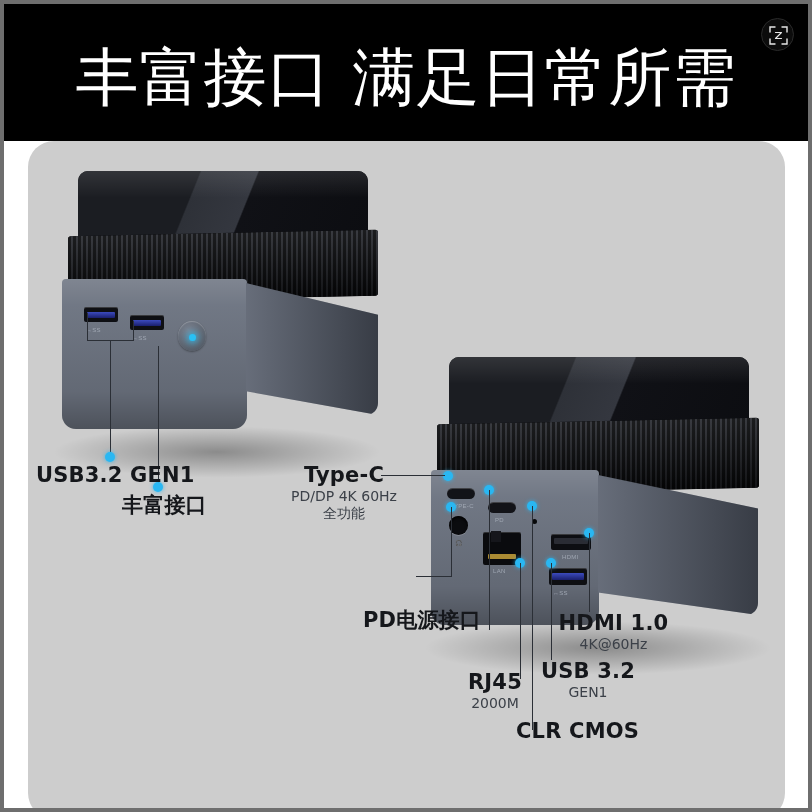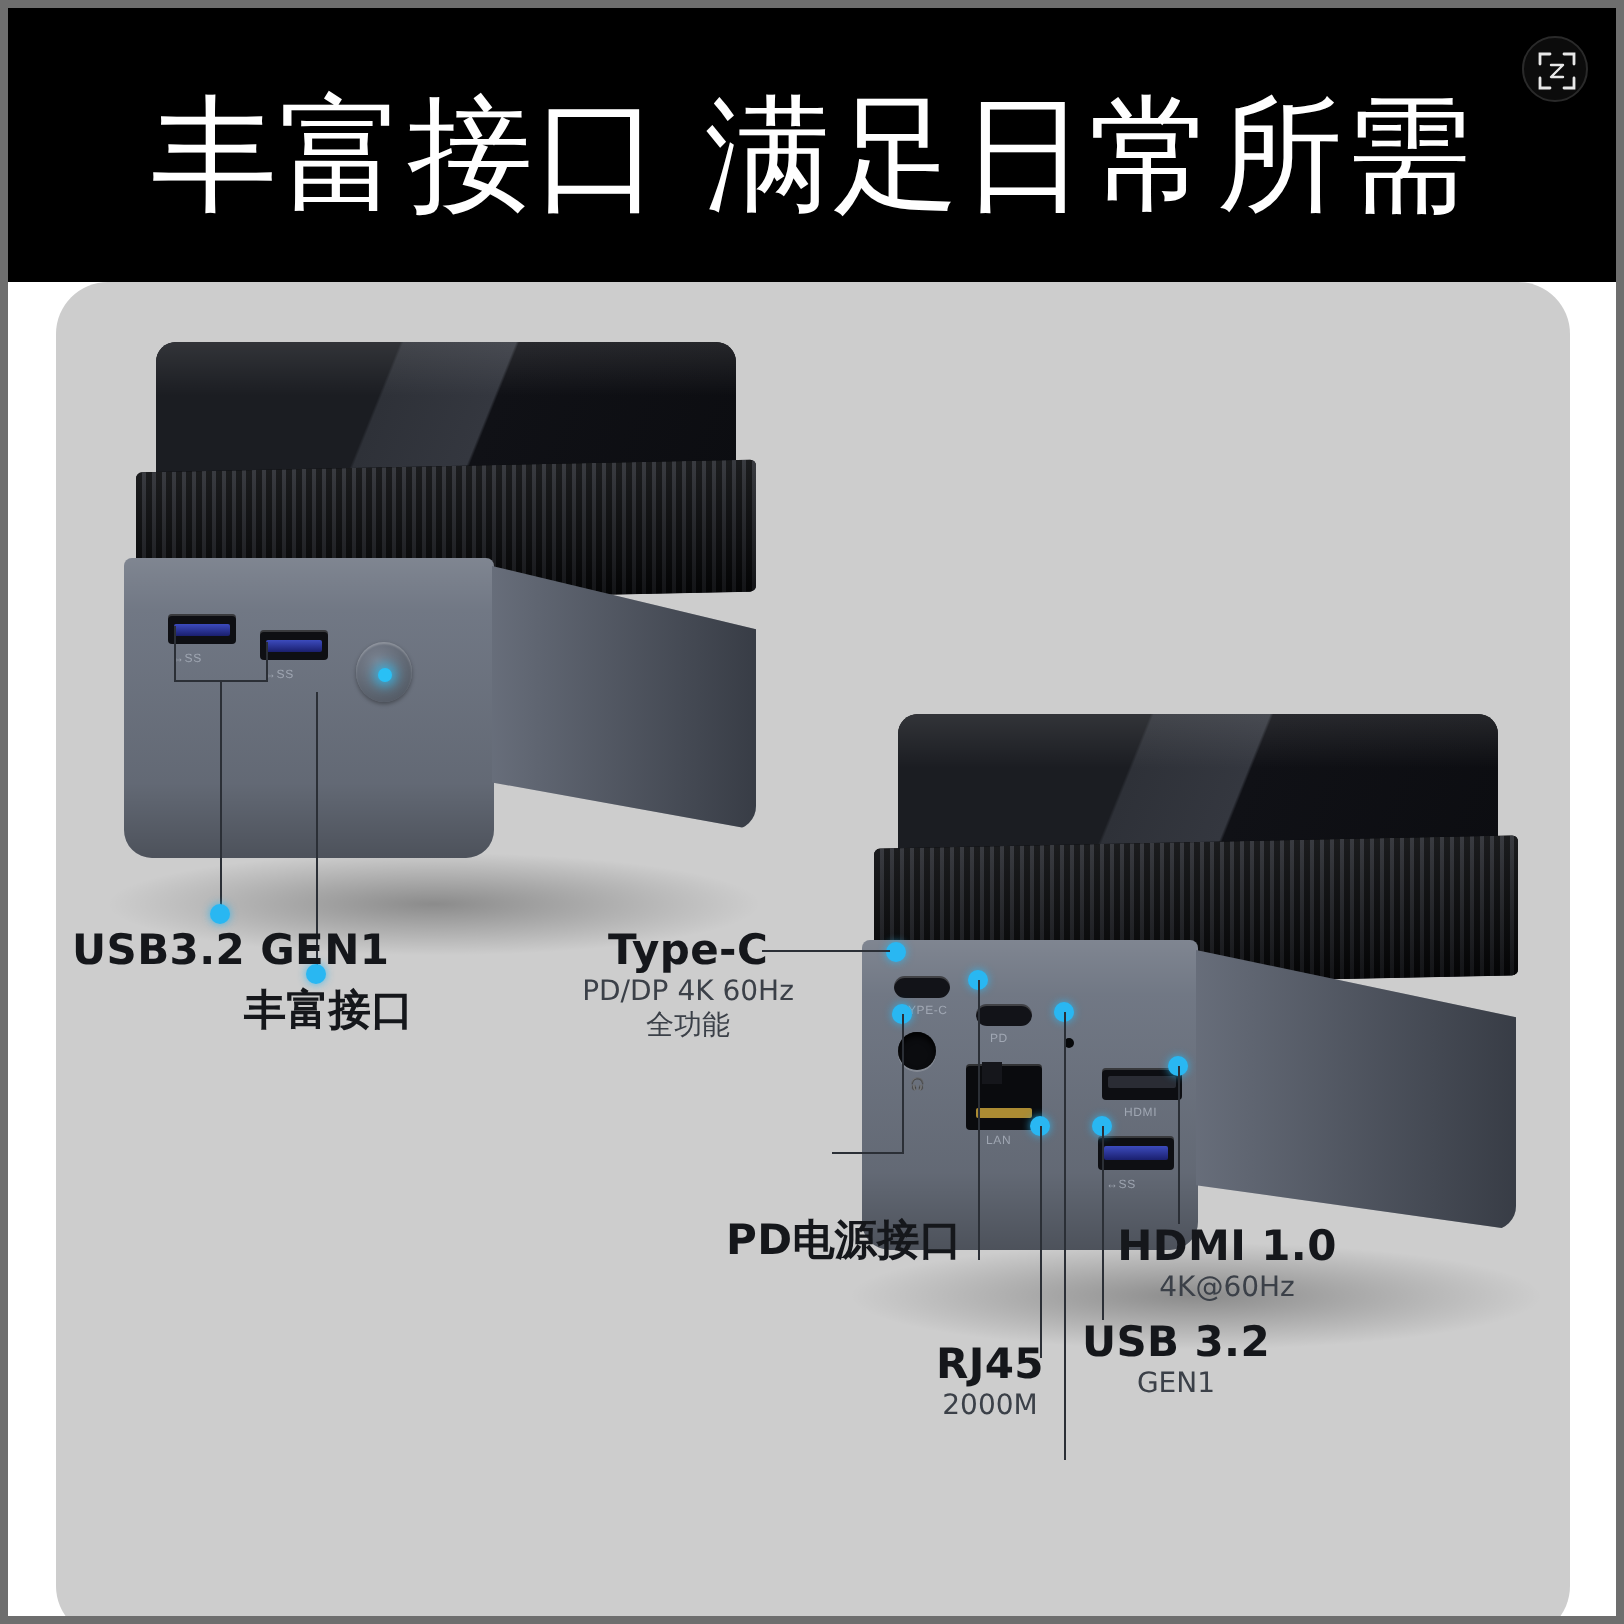--- a/index.html
+++ b/index.html
@@ -341,20 +341,23 @@
 
     <div class="callout" style="left:335px; top:467px;">
       <div class="ct">PD电源接口</div>
     </div>
 
     <div class="callout ctr" style="left:432px; top:529px; width:70px;">
       <div class="ct">RJ45</div>
       <div class="cs">2000M</div>
     </div>
 
+    <div class="callout" style="left:488px; top:578px;">
+      <div class="ct">CLR CMOS</div>
+    </div>
 
     <div class="callout ctr" style="left:528px; top:470px; width:115px;">
       <div class="ct">HDMI 1.0</div>
       <div class="cs">4K@60Hz</div>
     </div>
 
     <div class="callout ctr" style="left:510px; top:518px; width:100px;">
       <div class="ct">USB 3.2</div>
       <div class="cs">GEN1</div>
     </div>

